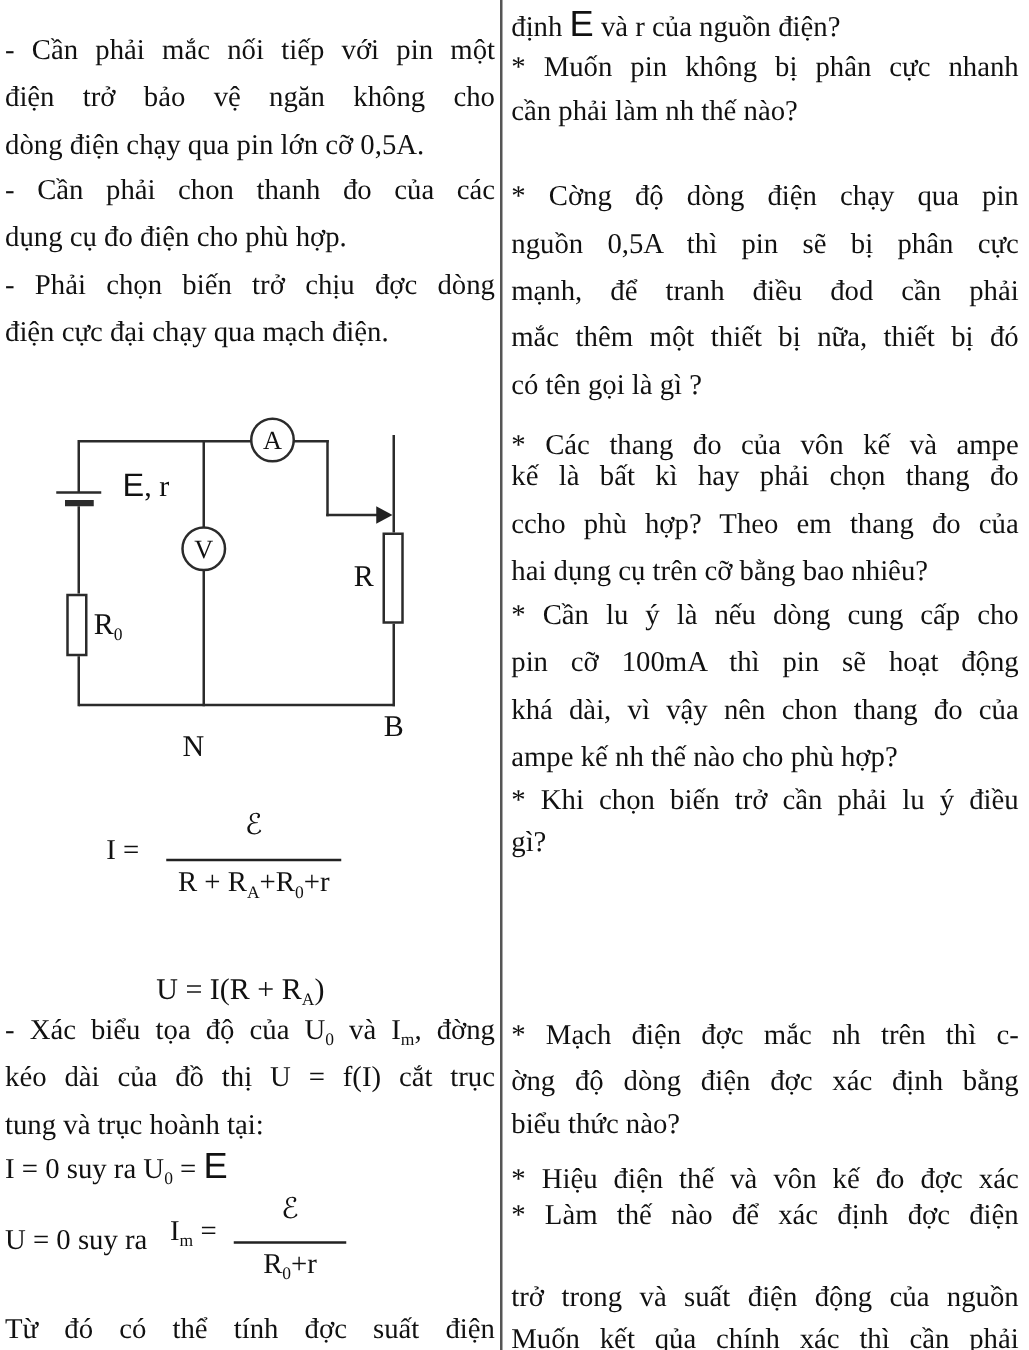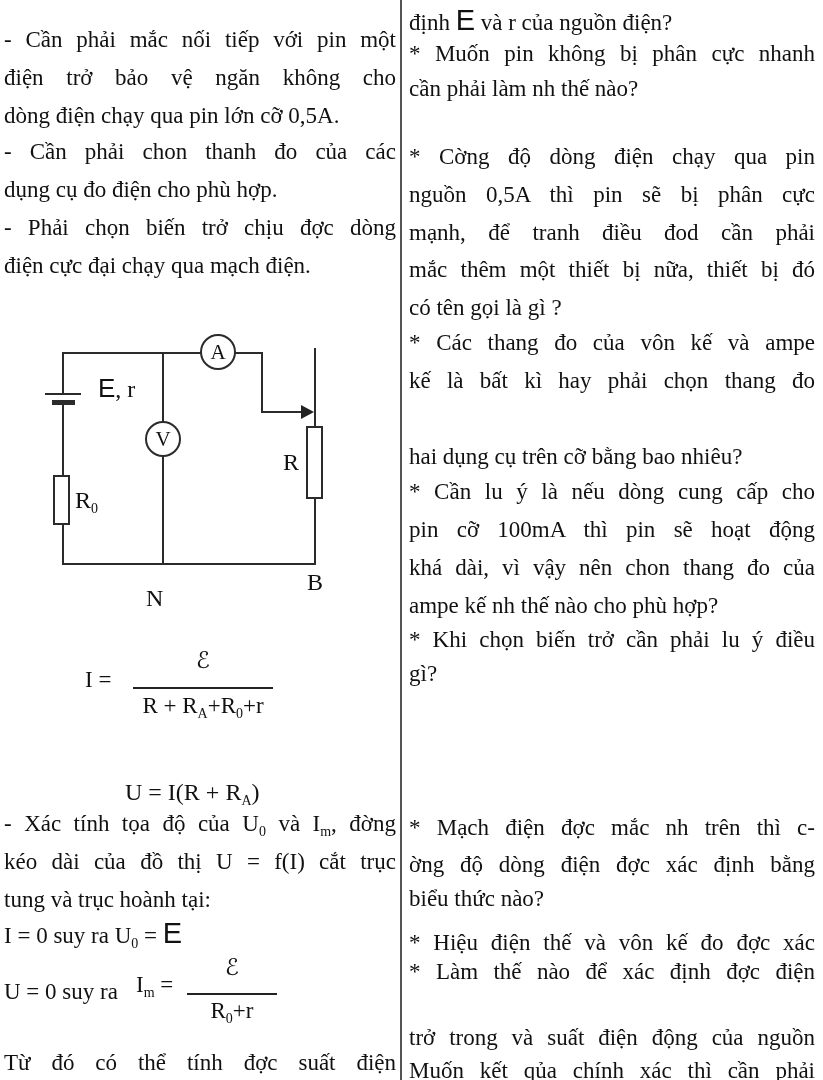--- a/index.html
+++ b/index.html
@@ -88,21 +88,21 @@
     <div class="fr-den" style="left:133px;top:46px;width:140px">
       <span>R + R</span><sub class="s">A</sub><span>+R</span><sub class="s">0</sub><span>+r</span>
     </div>
   </div>
 
   <div class="frml" style="left:125px;top:774px;line-height:36px;font-size:24px">
     <span>U = I(R + R</span><sub class="s">A</sub><span>)</span>
   </div>
 
   <div class="ln j" style="top:806px">
-    <span>- Xác tính tọa độ của U</span><sub class="s">0</sub><span> và I</span><sub class="s">m</sub><span>, đờng</span>
+    <span>- Xác biểu tọa độ của U</span><sub class="s">0</sub><span> và I</span><sub class="s">m</sub><span>, đờng</span>
   </div>
   <div class="ln j" style="top:844px">kéo dài của đồ thị U = f(I) cắt trục</div>
   <div class="ln" style="top:882px">tung và trục hoành tại:</div>
   <div class="ln" style="top:915px">
     <span>I = 0 suy ra U</span><sub class="s">0</sub><span> = </span><span class="bigE">E</span>
   </div>
 
   <div class="frml" style="left:0;top:948px;width:401px;height:80px">
     <span style="position:absolute;left:4px;top:26px;line-height:36px">U = 0 suy ra</span>
     <span style="position:absolute;left:136px;top:22px;line-height:30px"><span>I</span><sub class="s">m</sub><span> =</span></span>
@@ -120,22 +120,23 @@
   <div class="ln" style="top:2px">
     <span>định </span><span class="bigE">E</span><span> và r của nguồn điện?</span>
   </div>
   <div class="ln j" style="top:36px">* Muốn pin không bị phân cực nhanh</div>
   <div class="ln" style="top:71px">cần phải làm nh thế nào?</div>
   <div class="ln j" style="top:139px">* Cờng độ dòng điện chạy qua pin</div>
   <div class="ln j" style="top:177px">nguồn 0,5A thì pin sẽ bị phân cực</div>
   <div class="ln j" style="top:252px">mắc thêm một thiết bị nữa, thiết bị đó</div>
   <div class="ln j" style="top:215px">mạnh, để tranh điều đod cần phải</div>
   <div class="ln" style="top:290px">có tên gọi là gì ?</div>
-  <div class="ln j" style="top:325px">* Các thang đo của vôn kế và ampe</div>
+  <div class="ln j" style="top:338px">* Các thang đo của vôn kế và ampe</div>
   <div class="ln j" style="top:363px">kế là bất kì hay phải chọn thang đo</div>
+  <div class="ln j" style="top:401px">ccho phù hợp? Theo em thang đo của</div>
   <div class="ln" style="top:439px">hai dụng cụ trên cỡ bằng bao nhiêu?</div>
   <div class="ln j" style="top:474px">* Cần lu ý là nếu dòng cung cấp cho</div>
   <div class="ln j" style="top:512px">pin cỡ 100mA thì pin sẽ hoạt động</div>
   <div class="ln j" style="top:550px">khá dài, vì vậy nên chon thang đo của</div>
   <div class="ln" style="top:588px">ampe kế nh thế nào cho phù hợp?</div>
   <div class="ln j" style="top:622px">* Khi chọn biến trở cần phải lu ý điều</div>
   <div class="ln" style="top:656px">gì?</div>
   <div class="ln j" style="top:810px">* Mạch điện đợc mắc nh trên thì c-</div>
   <div class="ln j" style="top:847px">ờng độ dòng điện đợc xác định bằng</div>
   <div class="ln" style="top:881px">biểu thức nào?</div>

